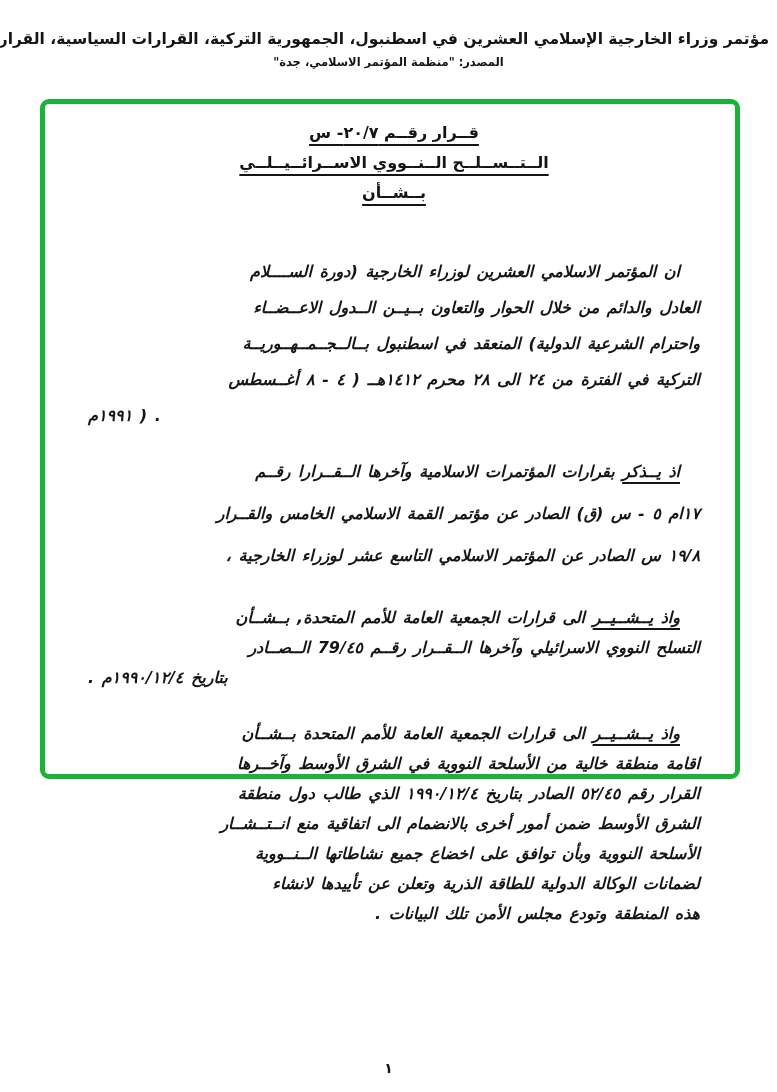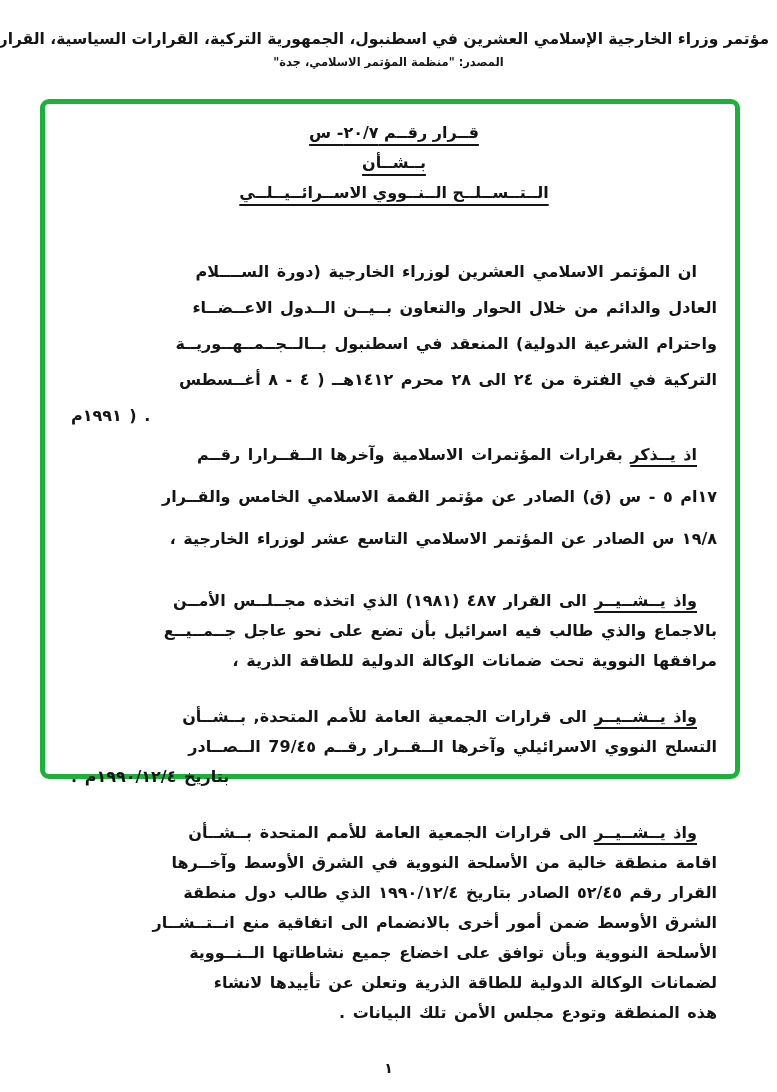--- a/index.html
+++ b/index.html
@@ -41,27 +41,28 @@
     font-size:16px;
     font-weight:bold;
     line-height:30px;
   }
   .t-line{
     text-decoration:underline;
     text-underline-offset:6px;
     text-decoration-thickness:1.5px;
   }
   .para{
-    margin:0;
+    margin:17px;
     font-size:16px;
     font-weight:bold;
     text-align:right;
     white-space:pre-wrap;
     word-spacing:2px;
     text-indent:20px;
+    font-style:italic;
   }
   .p1{line-height:36px;margin-top:46px;}
   .p2{line-height:42px;margin-top:0;}
   .p3,.p4,.p5{line-height:30px;margin-top:26px;}
   .tail{
     display:block;
     text-align:left;
     text-indent:0;
   }
   .lead{
@@ -83,36 +84,33 @@
 
 <div class="page" lang="ar">
 
   <div class="hdr">مؤتمر وزراء الخارجية الإسلامي العشرين في اسطنبول، الجمهورية التركية، القرارات السياسية، القرار الرقم ٢٠/٧-س</div>
   <div class="src">المصدر:  "منظمة المؤتمر الاسلامي، جدة"</div>
 
   <div class="frame" style="border-color: rgb(28, 178, 58);">
 
     <div class="title-block">
       <div><span class="t-line">قــرار رقــم ٢٠/٧- س</span></div>
+      <div><span class="t-line">الــتــســلــح الــنــووي الاســرائــيــلــي</span></div>
       <div><span class="t-line">بــشــأن</span></div>
-      <div><span class="t-line">الــتــســلــح الــنــووي الاســرائــيــلــي</span></div>
     </div>
 
     <p class="para p1"><span>ان المؤتمر الاسلامي العشرين لوزراء الخارجية (دورة الســــلام
 العادل والدائم من خلال الحوار والتعاون بــيــن الــدول الاعــضــاء
 واحترام الشرعية الدولية) المنعقد في اسطنبول بــالــجــمــهــوريــة
 التركية في الفترة من ٢٤ الى ٢٨ محرم ١٤١٢هــ ( ٤ - ٨ أغــسطس</span><span class="tail" dir="ltr">١٩٩١م ) .</span></p>
 
     <p class="para p2"><span class="lead">اذ يــذكر</span><span> بقرارات المؤتمرات الاسلامية وآخرها الــقــرارا رقــم
 ١٧ام ٥ - س (ق) الصادر عن مؤتمر القمة الاسلامي الخامس والقــرار
 ١٩/٨ س الصادر عن المؤتمر الاسلامي التاسع عشر لوزراء الخارجية ،</span></p>
 
-    <p class="para p3"><span class="lead">واذ يــشــيــر</span><span> الى القرار ٤٨٧ (١٩٨١) الذي اتخذه مجــلــس الأمــن
-بالاجماع والذي طالب فيه اسرائيل بأن تضع على نحو عاجل جــمــيــع
-مرافقها النووية تحت ضمانات الوكالة الدولية للطاقة الذرية ،</span></p>
 
     <p class="para p4"><span class="lead">واذ يــشــيــر</span><span> الى قرارات الجمعية العامة للأمم المتحدة, بــشــأن
 التسلح النووي الاسرائيلي وآخرها الــقــرار رقــم 79/٤٥ الــصــادر</span><span class="tail">بتاريخ ١٩٩٠/١٢/٤م .</span></p>
 
     <p class="para p5"><span class="lead">واذ يــشــيــر</span><span> الى قرارات الجمعية العامة للأمم المتحدة بــشــأن
 اقامة منطقة خالية من الأسلحة النووية في الشرق الأوسط وآخــرها
 القرار رقم ٥٢/٤٥ الصادر بتاريخ ١٩٩٠/١٢/٤ الذي طالب دول منطقة
 الشرق الأوسط ضمن أمور أخرى بالانضمام الى اتفاقية منع انــتــشــار
 الأسلحة النووية وبأن توافق على اخضاع جميع نشاطاتها الــنــووية
 لضمانات الوكالة الدولية للطاقة الذرية وتعلن عن تأييدها لانشاء

